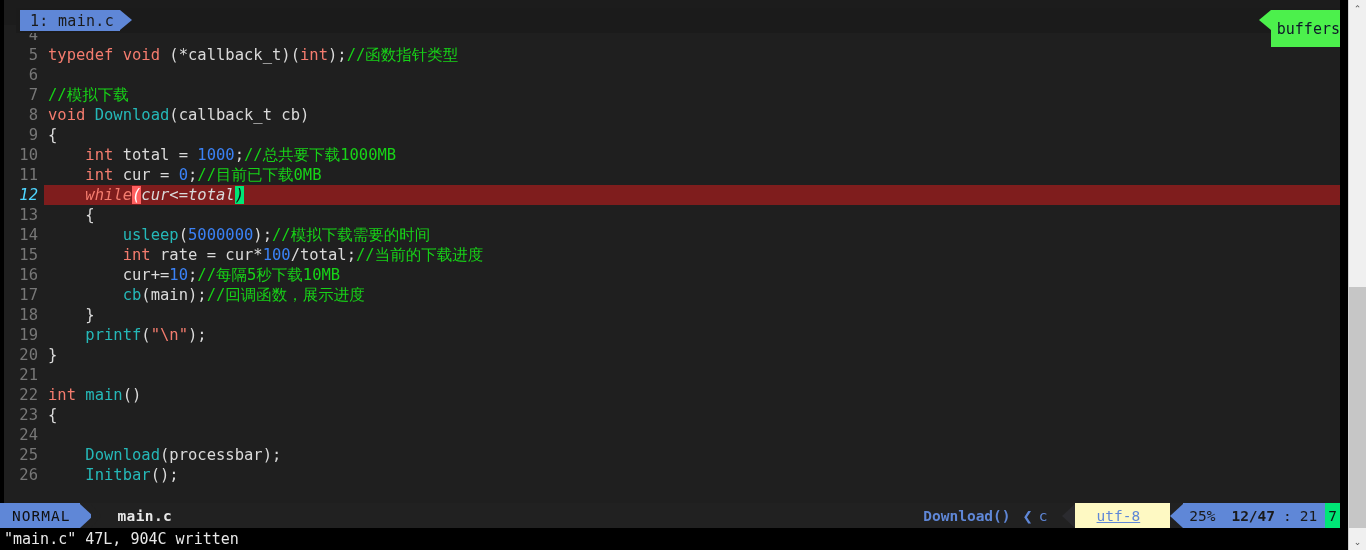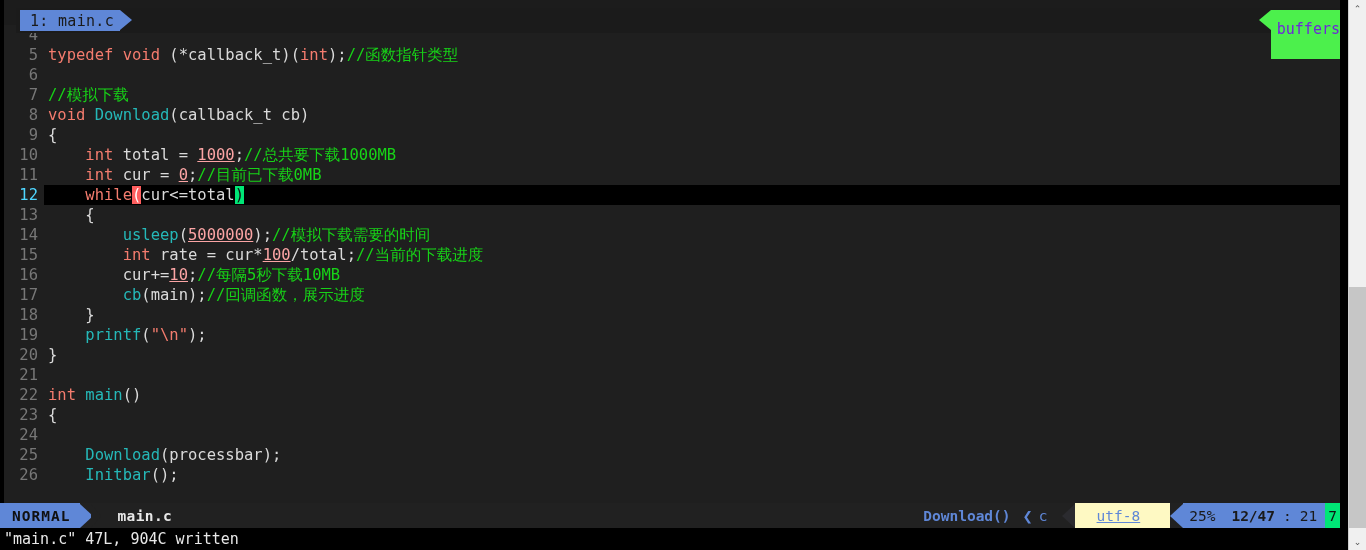--- a/index.html
+++ b/index.html
@@ -63,23 +63,23 @@
     border-top: 10.5px solid transparent;
     border-bottom: 10.5px solid transparent;
     border-left: 12px solid #5f87d7;
   }
   .buffers-tag {
     position: absolute;
     top: 2px; right: 4px;
     height: 37px;
     display: flex; align-items: center;
     background: #4cf04c;
-    color: #6d28d9;
+    color: #0f172a;
     font-size: 15px;
-    padding: 0 12px 12px 6px;
+    padding: 0 12px 0 6px;
     white-space: nowrap;
   }
   .buffers-arrow {
     position: absolute;
     top: 2px;
     width: 0; height: 0;
     border-top: 10.5px solid transparent;
     border-bottom: 10.5px solid transparent;
     border-right: 12px solid #4cf04c;
   }
@@ -94,21 +94,21 @@
   }
   .code-line {
     position: relative;
     height: 20px;
     line-height: 20px;
     font-size: 15.5px;
     white-space: pre;
     display: flex;
     align-items: stretch;
   }
-  .code-line.cursorline { background: #000000; }
+  .code-line.cursorline { background: #7f1d1d; font-style: italic; }
 
   .lnum {
     width: 34px;
     min-width: 34px;
     text-align: right;
     color: #777777;
     padding-right: 6px;
     background: #1f1f1f;
     box-sizing: content-box;
     user-select: none;
@@ -121,41 +121,41 @@
     flex: 1;
     padding-left: 4px;
     color: #dadada;
     white-space: pre;
   }
 
   
   .k  { color: #f47c6e; }   
   .fn { color: #25b8b8; }   
   .cm { color: #17d317; }   
-  .nm { color: #fca5a5; text-decoration: underline; }   
+  .nm { color: #3b82f6; }   
   .st { color: #f47c6e; }   
   .id { color: #dadada; }   
   .mp-open  { background: #ff5f5f; color: #ffffff; }
   .mp-close { background: #00e676; color: #101010; }
 
   
   .statusline {
     position: absolute;
     left: 0; bottom: 22px;
     width: 1340px; height: 25px;
     background: #212121;
     display: flex;
     align-items: center;
     font-size: 14.5px;
     overflow: hidden;
   }
   .sl-mode {
     background: #5f87d7;
     color: #101010;
-    font-weight: bold;
+    font-weight: normal;
     height: 25px;
     display: flex; align-items: center;
     padding: 0 10px 0 12px;
     letter-spacing: 1px;
   }
   .sl-mode-arrow {
     width: 0; height: 0;
     border-top: 12.5px solid transparent;
     border-bottom: 12.5px solid transparent;
     border-left: 13px solid #5f87d7;

